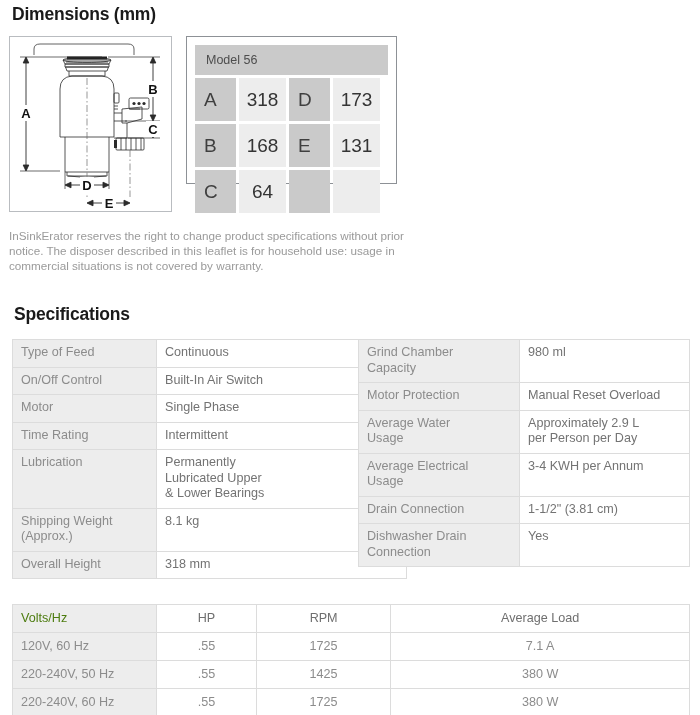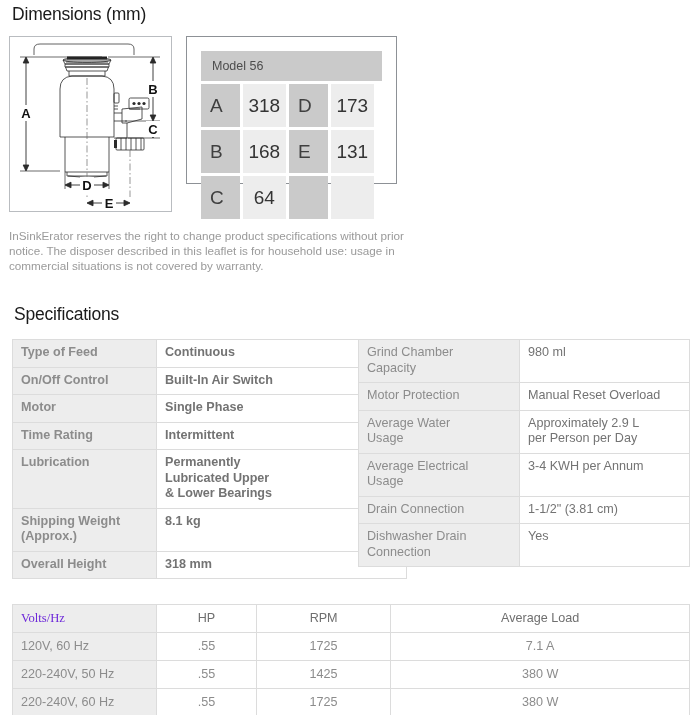--- a/index.html
+++ b/index.html
@@ -14,21 +14,21 @@
     position: relative;
     width: 700px; height: 715px;
     overflow: hidden;
     background: #ffffff;
   }
 
   
   .section-heading {
     position: absolute;
     font-size: 17.5px;
-    font-weight: normal;
+    font-weight: bold;
     color: #1a1a1a;
     letter-spacing: -0.2px;
   }
   #h-dimensions { left: 12px; top: 4px; }
   #h-specifications { left: 14px; top: 304px; }
 
   
   #drawing-panel {
     position: absolute;
     left: 9px; top: 36px;
@@ -38,21 +38,21 @@
   }
   #drawing-panel svg { display: block; }
 
   
   #dim-table {
     position: absolute;
     left: 186px; top: 36px;
     width: 211px; height: 148px;
     border: 1px solid #8d9196;
     background: #ffffff;
-    padding: 14px;
+    padding: 8px;
   }
   #dim-header {
     height: 30px;
     background: #cacaca;
     color: #4d4d4d;
     font-size: 12.5px;
     display: flex;
     align-items: center;
     padding-left: 11px;
     margin-bottom: 3px;
@@ -98,21 +98,21 @@
   }
 
   
   .spec-table {
     position: absolute;
     border: 1px solid #d2d2d2;
     border-collapse: collapse;
     font-size: 12.6px;
     background: #fff;
   }
-  #spec-left  { left: 12px;  top: 339px; width: 395px; font-weight: bold; }
+  #spec-left  { left: 12px;  top: 339px; width: 395px; }
   #spec-right { left: 358px; top: 339px; width: 332px; }
   .spec-table td {
     border: 1px solid #dcdcdc;
     padding: 5px 8px 6px 8px;
     vertical-align: top;
     line-height: 15.5px;
     color: #8c8c8c;
   }
   .spec-table td.k {
     background: #ededed;
@@ -146,21 +146,21 @@
     background: #ededed;
     width: 144px;
     padding-left: 8px;
     color: #8c8c8c;
   }
   #elec-table td.c {
     text-align: center;
     color: #8c8c8c;
   }
   #elec-table tr.head td { color: #6f6f6f; }
-  #elec-table tr.head td.vhz { color: #6d28d9; font-family: Liberation Serif, serif; }
+  #elec-table tr.head td.vhz { color: #4d7c0f; }
 </style>
 </head>
 <body>
 
 <div id="page">
 
   <div class="section-heading" id="h-dimensions">Dimensions (mm)</div>
 
   <div id="drawing-panel">
     <svg width="161" height="174" viewBox="0 0 161 174">

